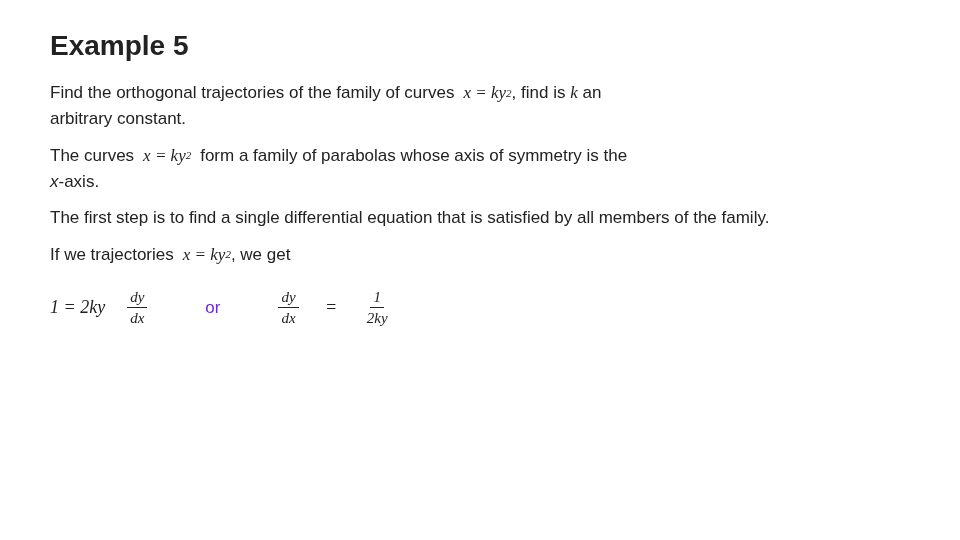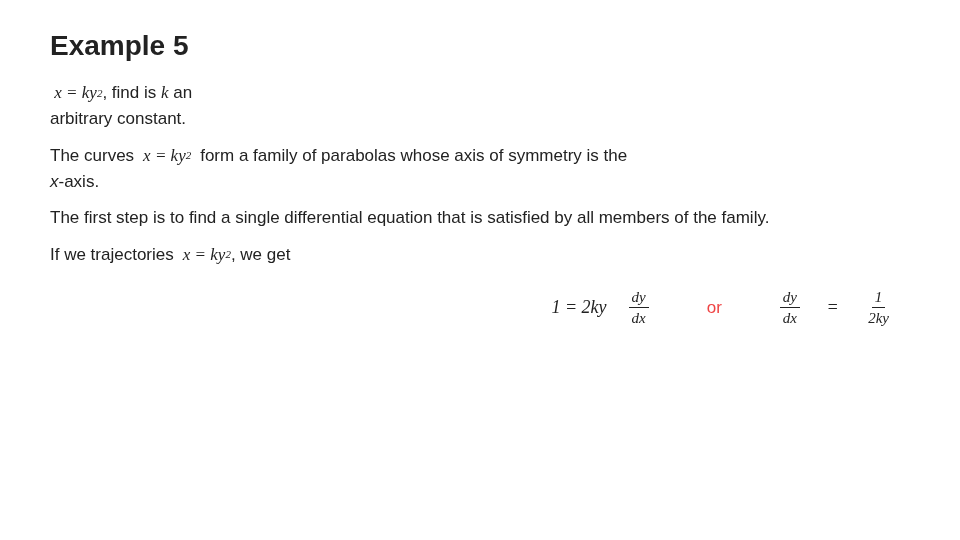--- a/index.html
+++ b/index.html
@@ -72,39 +72,39 @@
 
     .fraction .denominator {
       padding: 1px 3px 0 3px;
       font-size: 15px;
       line-height: 1.2;
     }
 
     .formula-block {
       display: flex;
       align-items: center;
-      justify-content: flex-end;
+      justify-content: flex-start;
       margin: 10px 0 12px 0;
       gap: 30px;
       font-family: "Times New Roman", Times, serif;
       font-style: italic;
       font-size: 18px;
     }
 
     .formula-part {
       display: inline-flex;
       align-items: center;
       gap: 4px;
     }
 
     .or-text {
       font-style: normal;
       font-family: Arial, sans-serif;
       font-size: 17px;
-      color: #ef4444;
+      color: #6d28d9;
       margin: 0 10px;
     }
 
     .footer {
       margin-top: auto;
       display: flex;
       align-items: center;
       gap: 15px;
       border-top: none;
       padding-top: 8px;
@@ -144,20 +144,21 @@
     }
   </style>
 </head>
 <body>
 
 <div class="page">
 
   <div class="title">Example 5</div>
 
   <div class="paragraph">
+    <span>Find the orthogonal trajectories of the family of curves</span>
     <span class="math-formula">
       &nbsp;<i>x</i>&nbsp;=&nbsp;<i>ky</i><sup>2</sup>
     </span><span>, find is</span>&nbsp;<span class="math-inline">k</span>&nbsp;<span>an</span><br>
     <span>arbitrary constant.</span>
   </div>
 
 
   <div class="paragraph">
     <span>The curves</span>
     <span class="math-formula">

